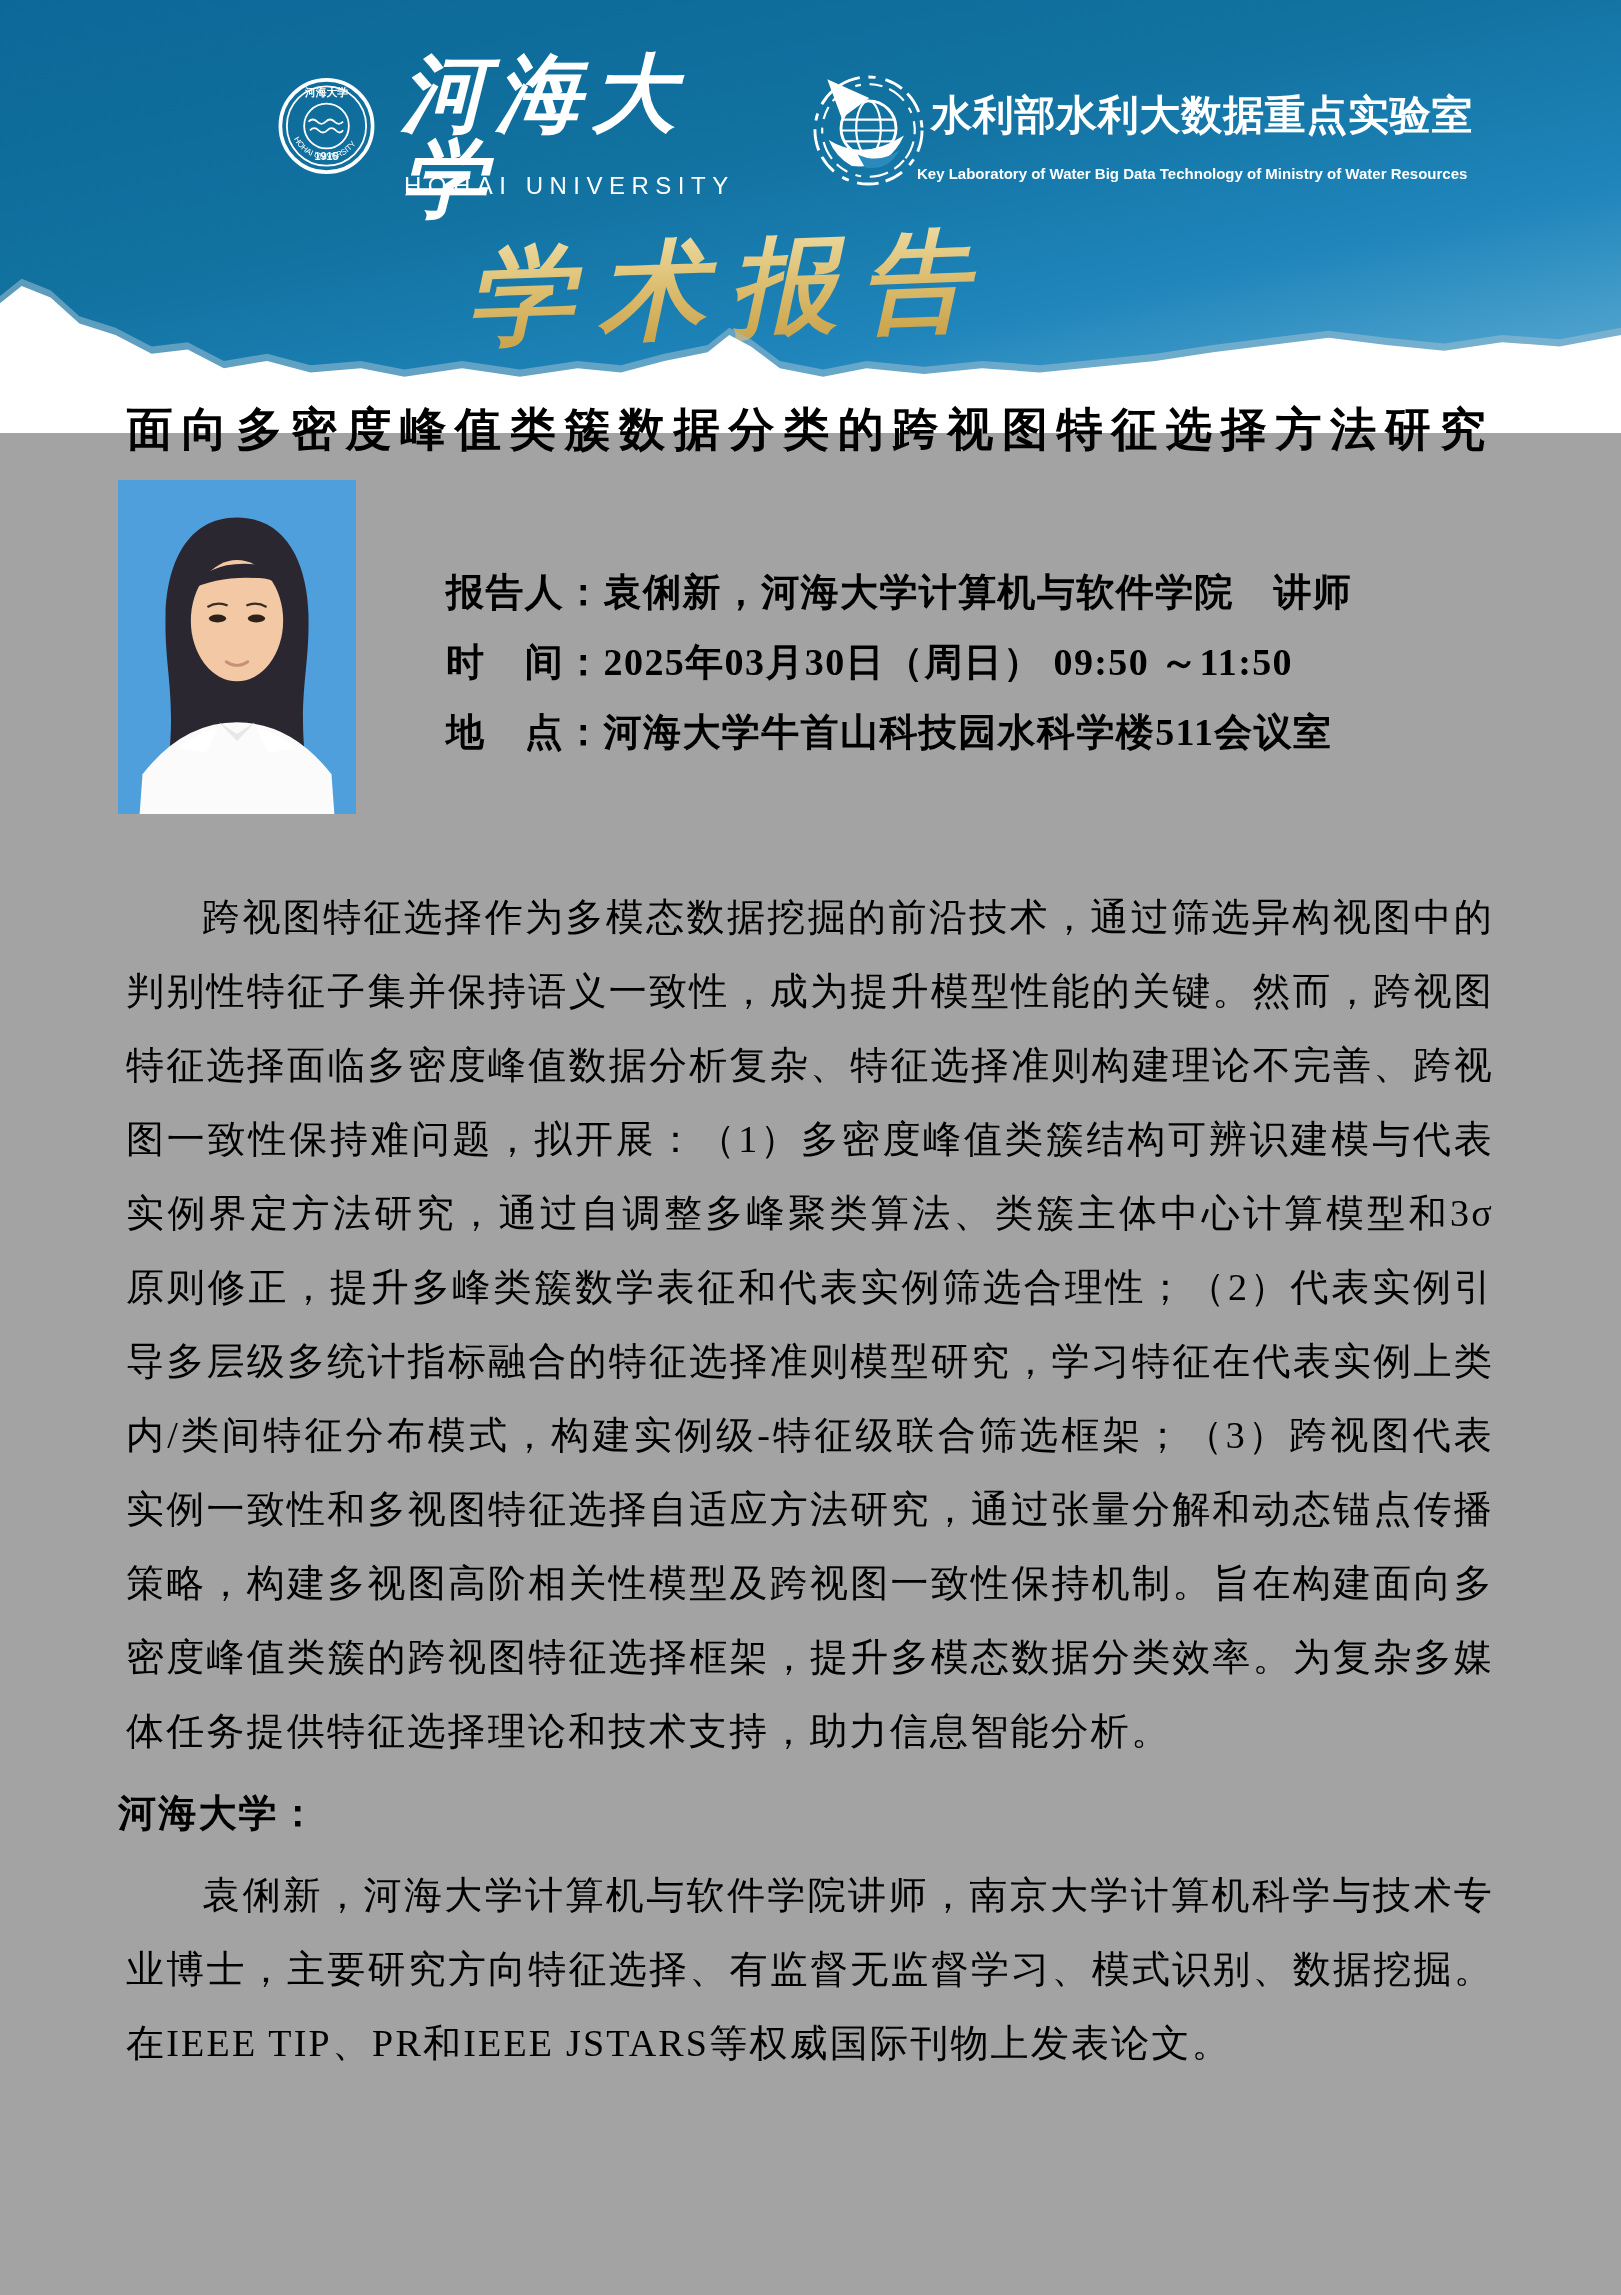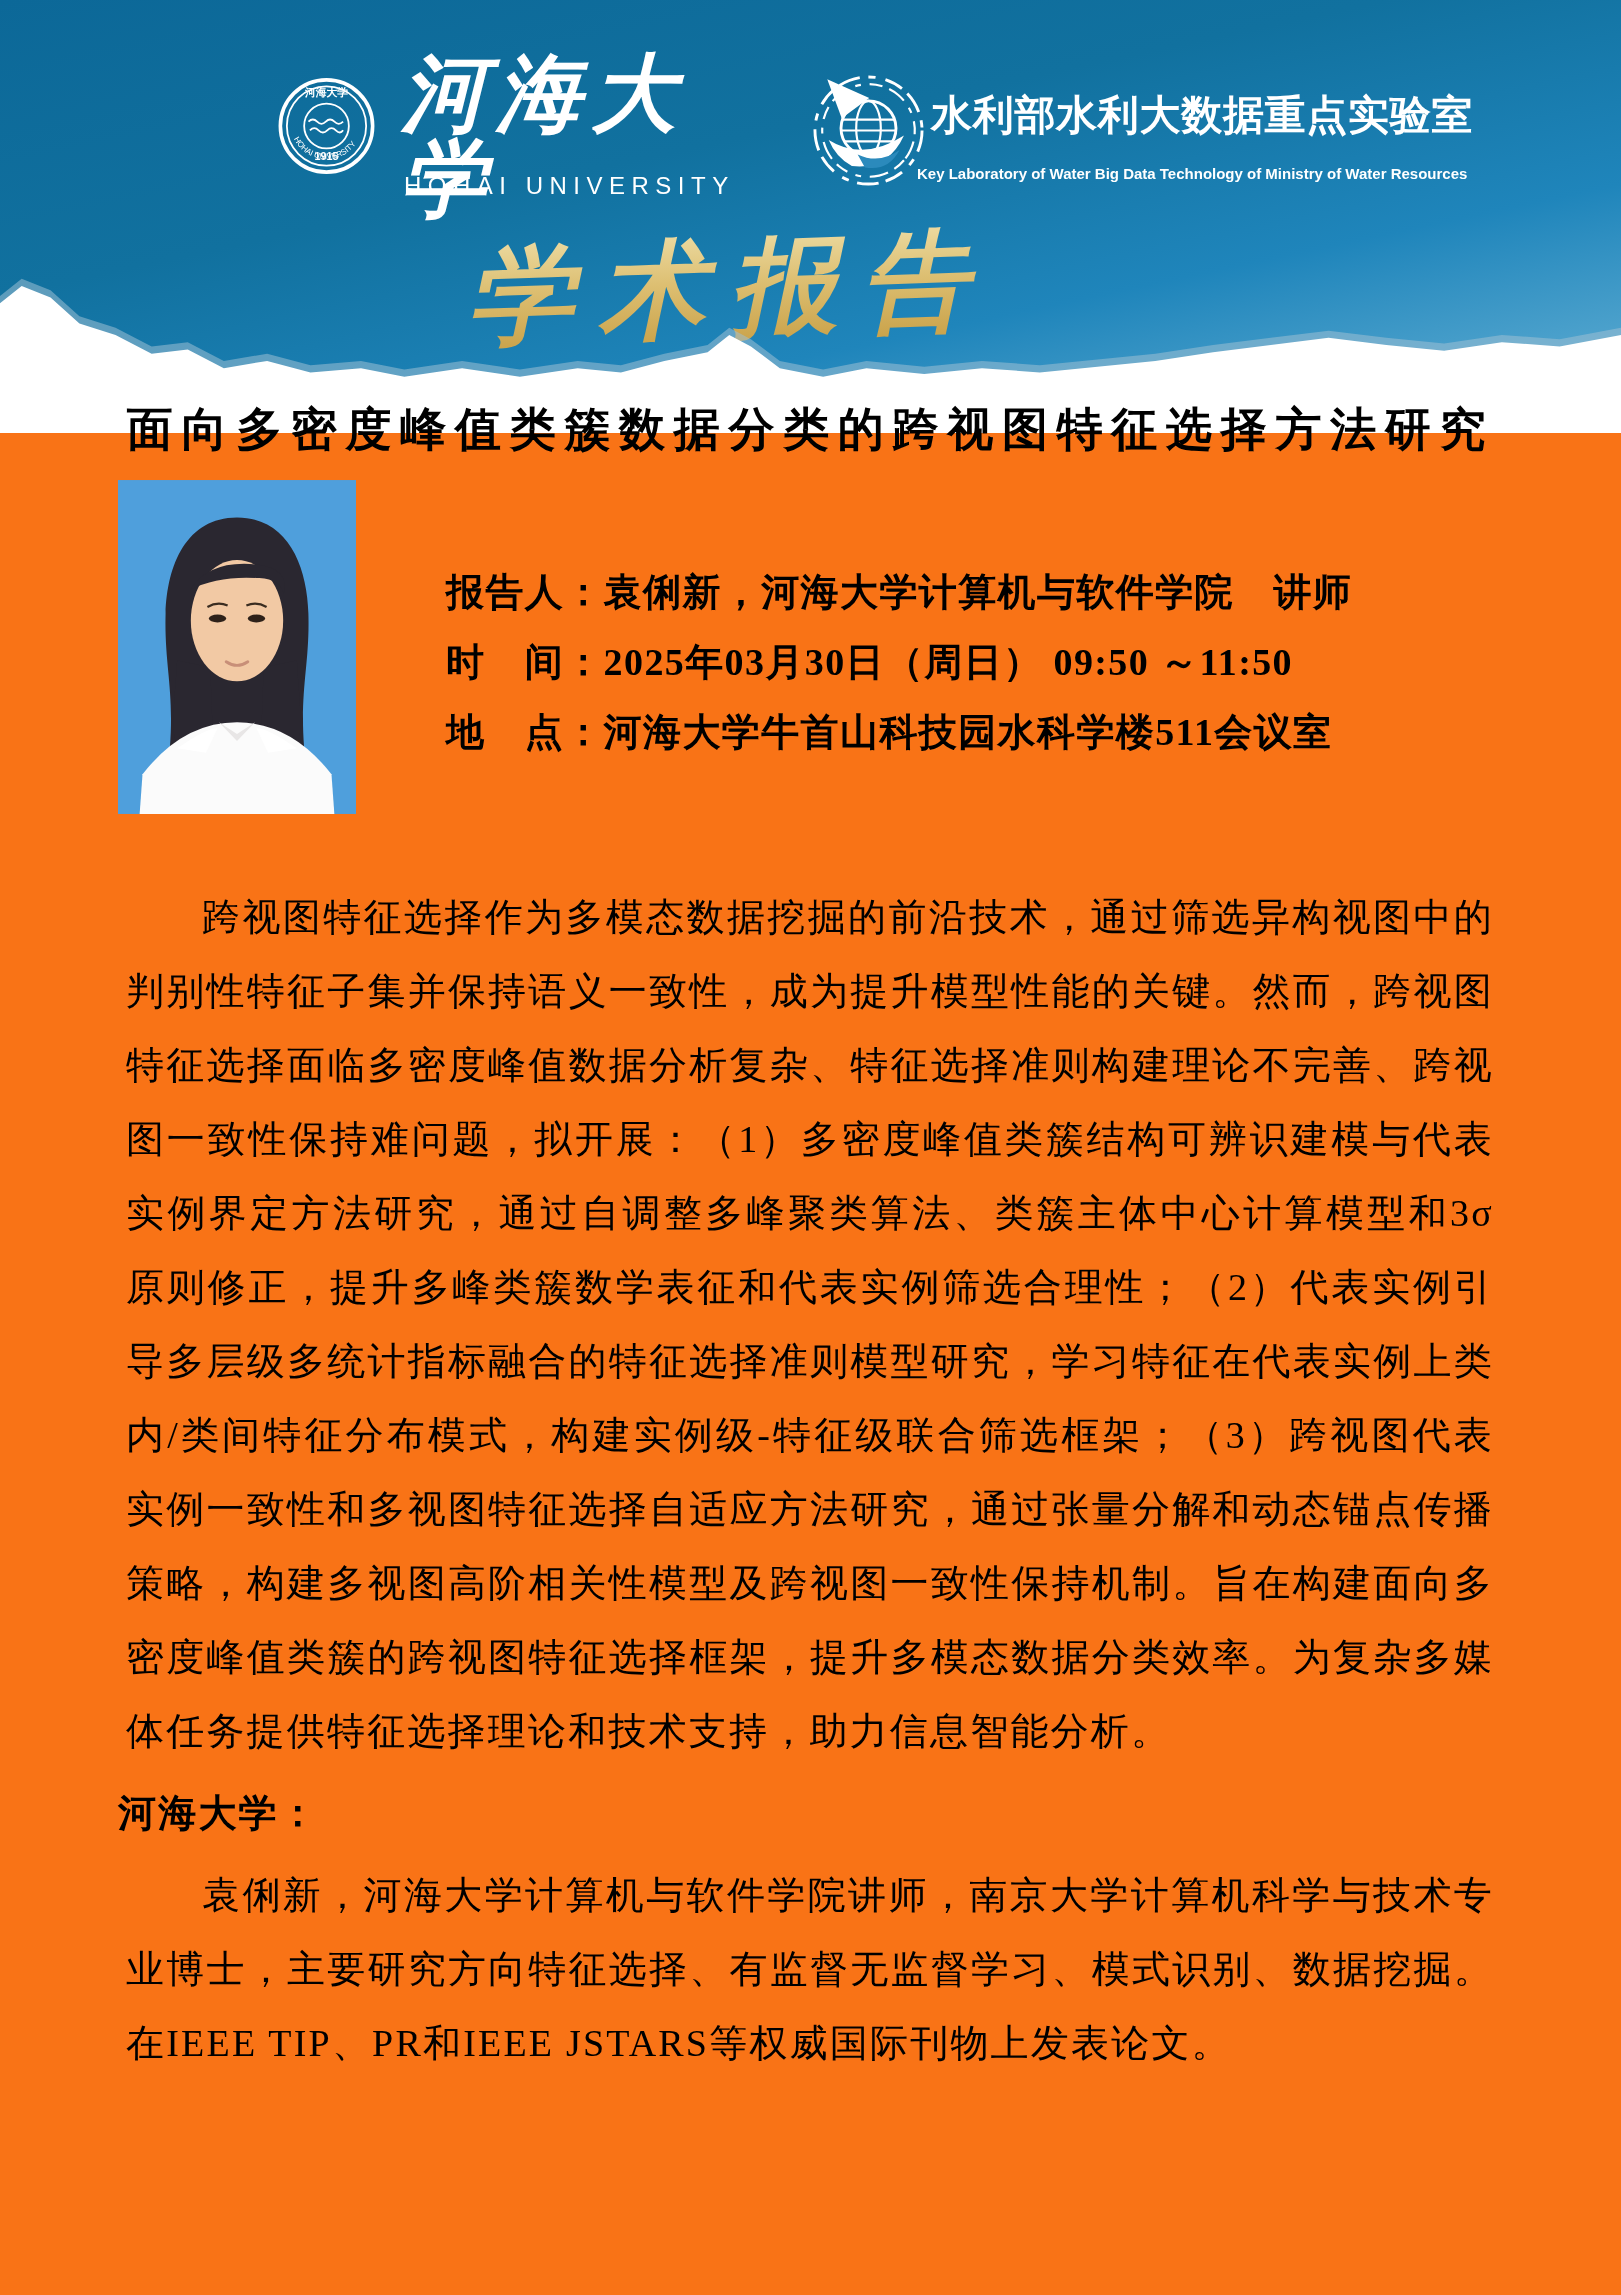--- a/index.html
+++ b/index.html
@@ -1,16 +1,16 @@
 <!DOCTYPE html>
 <html style="font-size:11.6px"><head>
 <meta charset="utf-8">
 <style>
   html,body{margin:0;padding:0;background:#ffffff;}
-  .page{position:relative;width:1621px;height:2295px;background:#f97316;overflow:hidden;
+  .page{position:relative;width:1621px;height:2295px;background:#a3a3a3;overflow:hidden;
         font-family:"Liberation Serif","DejaVu Serif",serif;color:#000;text-decoration:underline;}
   
   .header{position:absolute;top:0;left:0;width:1621px;height:433px;
           background:linear-gradient(168deg,#0c6898 0%,#11719f 38%,#1f85bb 68%,#4fa3cd 88%,#8cc2dd 100%);}
   .tear{position:absolute;top:260px;left:0;width:1621px;height:173px;display:block;}
   .seal{position:absolute;top:64px;left:276px;width:101px;height:124px;}
   .uni-name{position:absolute;top:52px;left:401px;width:339px;font-size:85px;line-height:85px;
             font-weight:bold;color:#ffffff;letter-spacing:10px;font-style:italic;
             font-family:"Liberation Serif","DejaVu Serif",serif;}
   .uni-en{position:absolute;top:172px;left:404px;font-size:24px;letter-spacing:6.5px;color:#ffffff;

